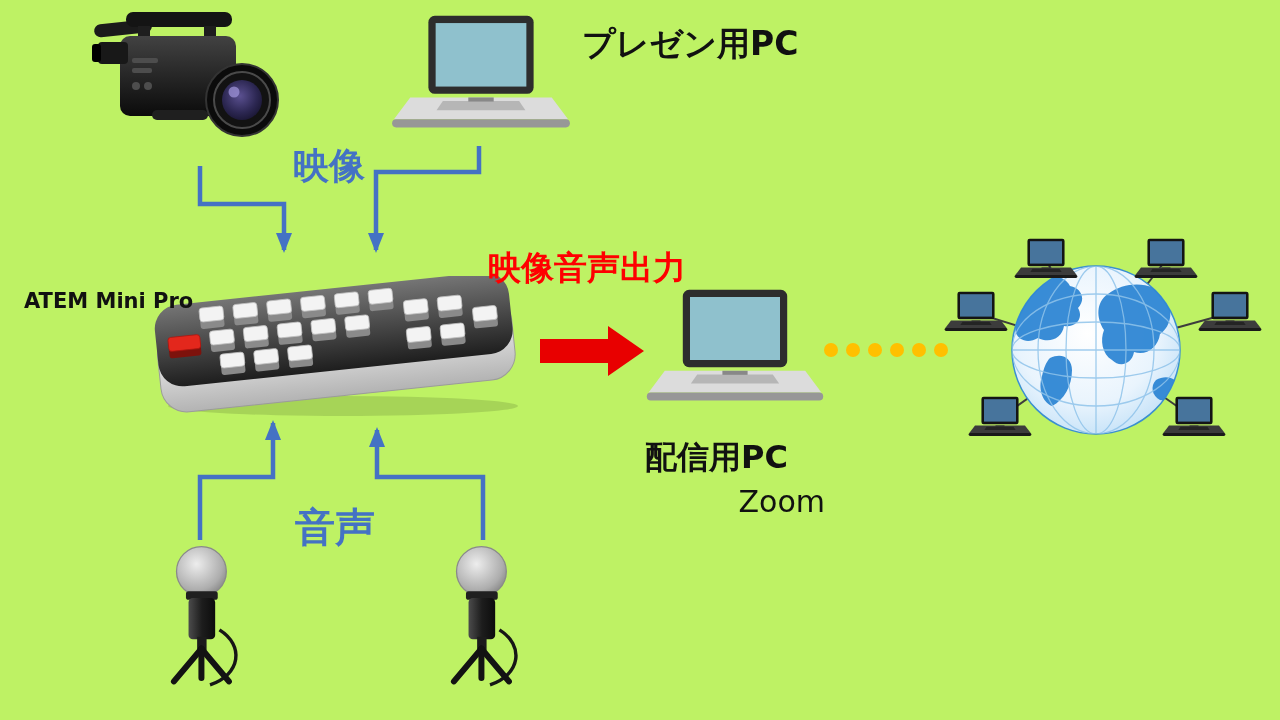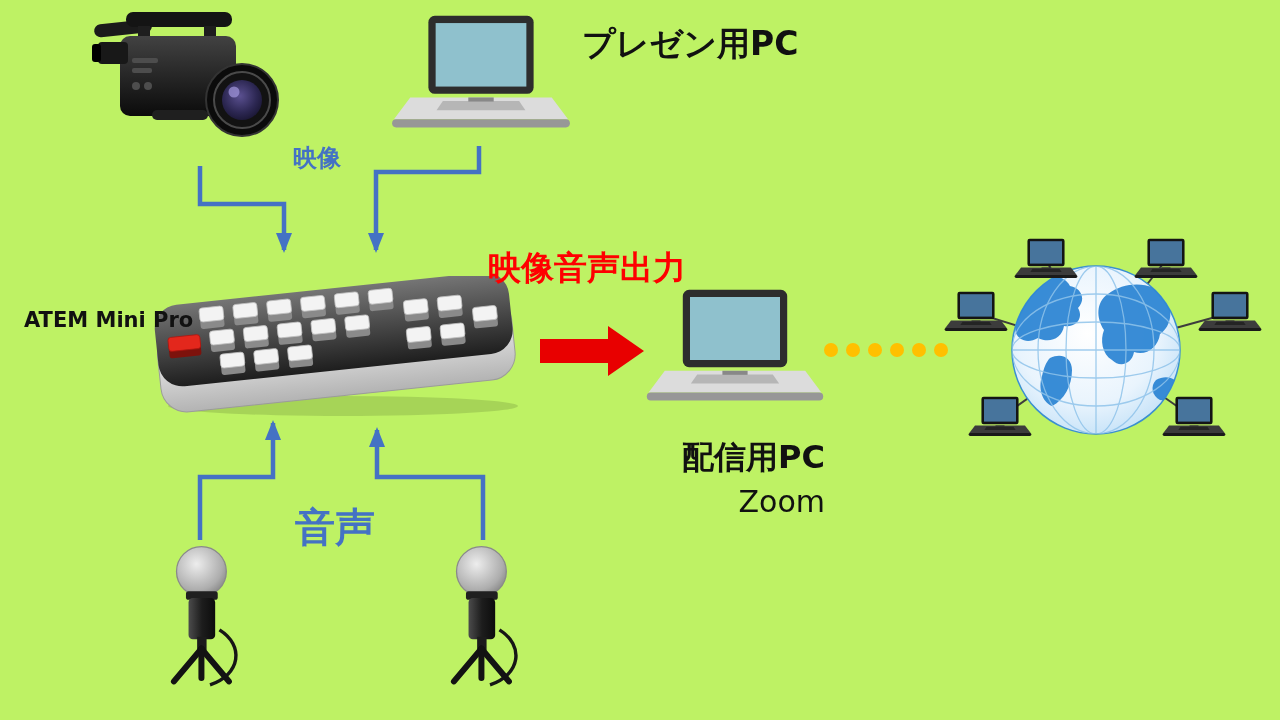--- a/index.html
+++ b/index.html
@@ -290,25 +290,25 @@
         <use href="#sym-laptop" x="32" y="61" width="64" height="44.8"></use>
         <use href="#sym-laptop" x="286" y="61" width="64" height="44.8"></use>
         <use href="#sym-laptop" x="56" y="166" width="64" height="44.8"></use>
         <use href="#sym-laptop" x="250" y="166" width="64" height="44.8"></use>
       </g>
     </svg>
   </div>
 
   <div class="lbl" style="left:582px; top:22px; font-size:33px; font-weight:600;">プレゼン用PC</div>
 
-  <div class="lbl lbl-blue" style="left:293px; top:142px; font-size:24px;">映像</div>
+  <div class="lbl lbl-blue" style="left:293px; top:142px; font-size:36px;">映像</div>
 
   <div class="lbl lbl-red" style="left:476px; top:246px; font-size:33px;margin-left:12px;">映像音声出力</div>
 
-  <div class="lbl" style="left:24px; top:308px; font-size:21px; font-weight:700;">ATEM Mini Pro</div>
-
-  <div class="lbl" style="left:645px; top:436px; width:180px; text-align:right; font-size:32px; font-weight:600;">配信用PC</div>
+  <div class="lbl" style="left:24px; top:289px; font-size:21px; font-weight:700;">ATEM Mini Pro</div>
+
+  <div class="lbl" style="left:645px; top:436px; width:180px; text-align:left; font-size:32px; font-weight:600;">配信用PC</div>
 
   <div class="lbl" style="left:645px; top:484px; width:180px; text-align:right; font-size:30px; font-weight:500;">Zoom</div>
 
   <div class="lbl lbl-blue" style="left:295px; top:500px; font-size:40px;">音声</div>
 
 </div>
 
 </body></html>

